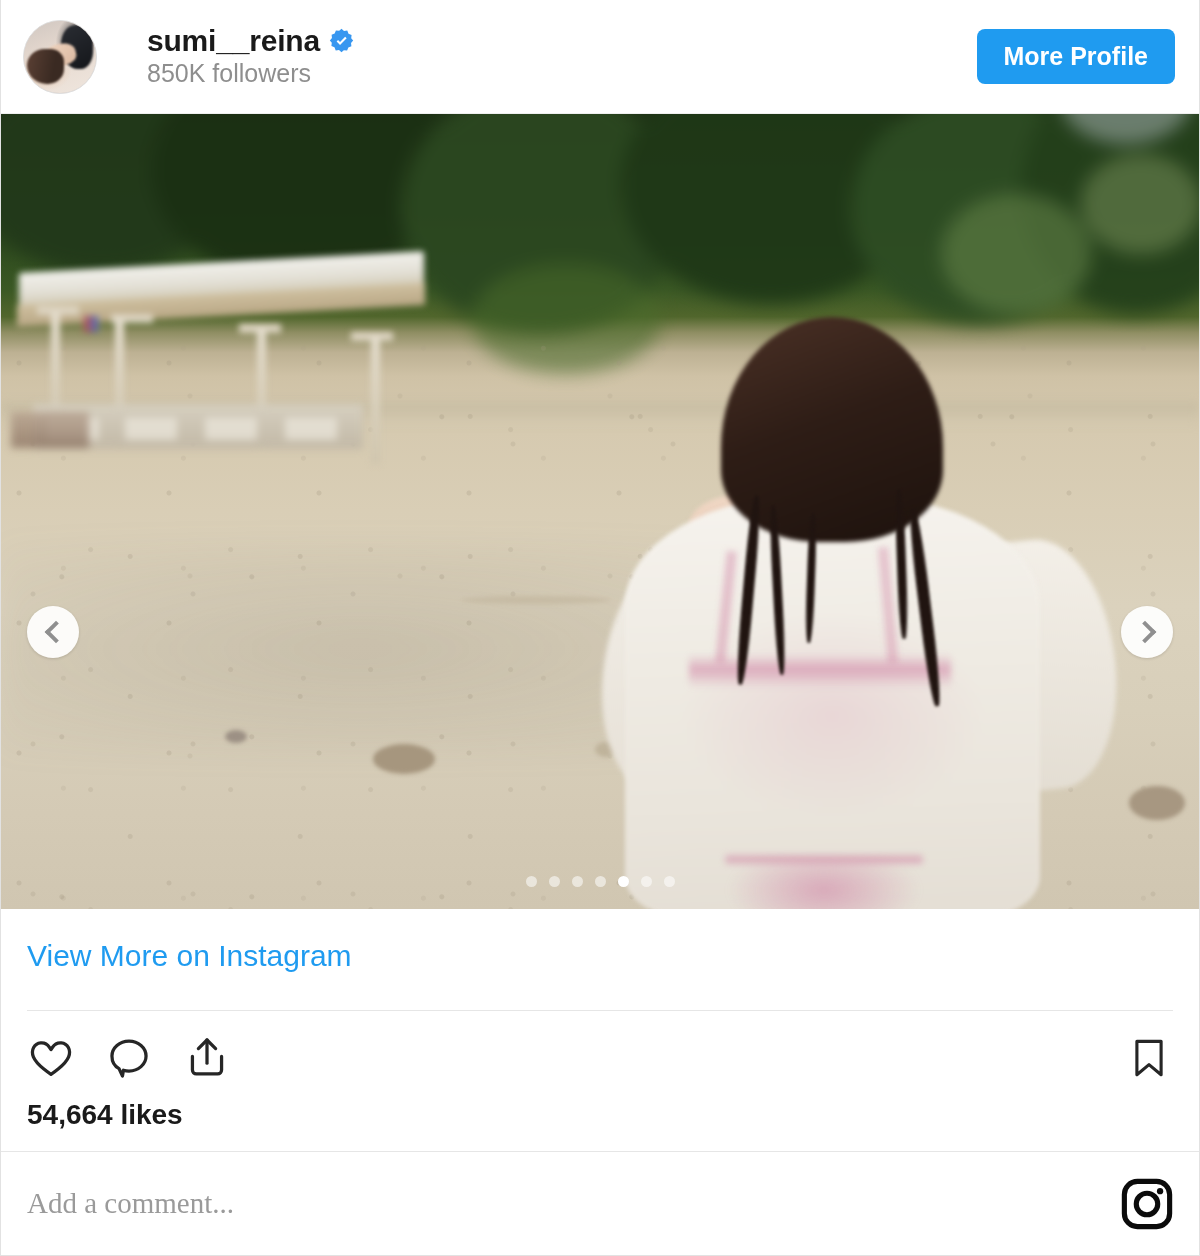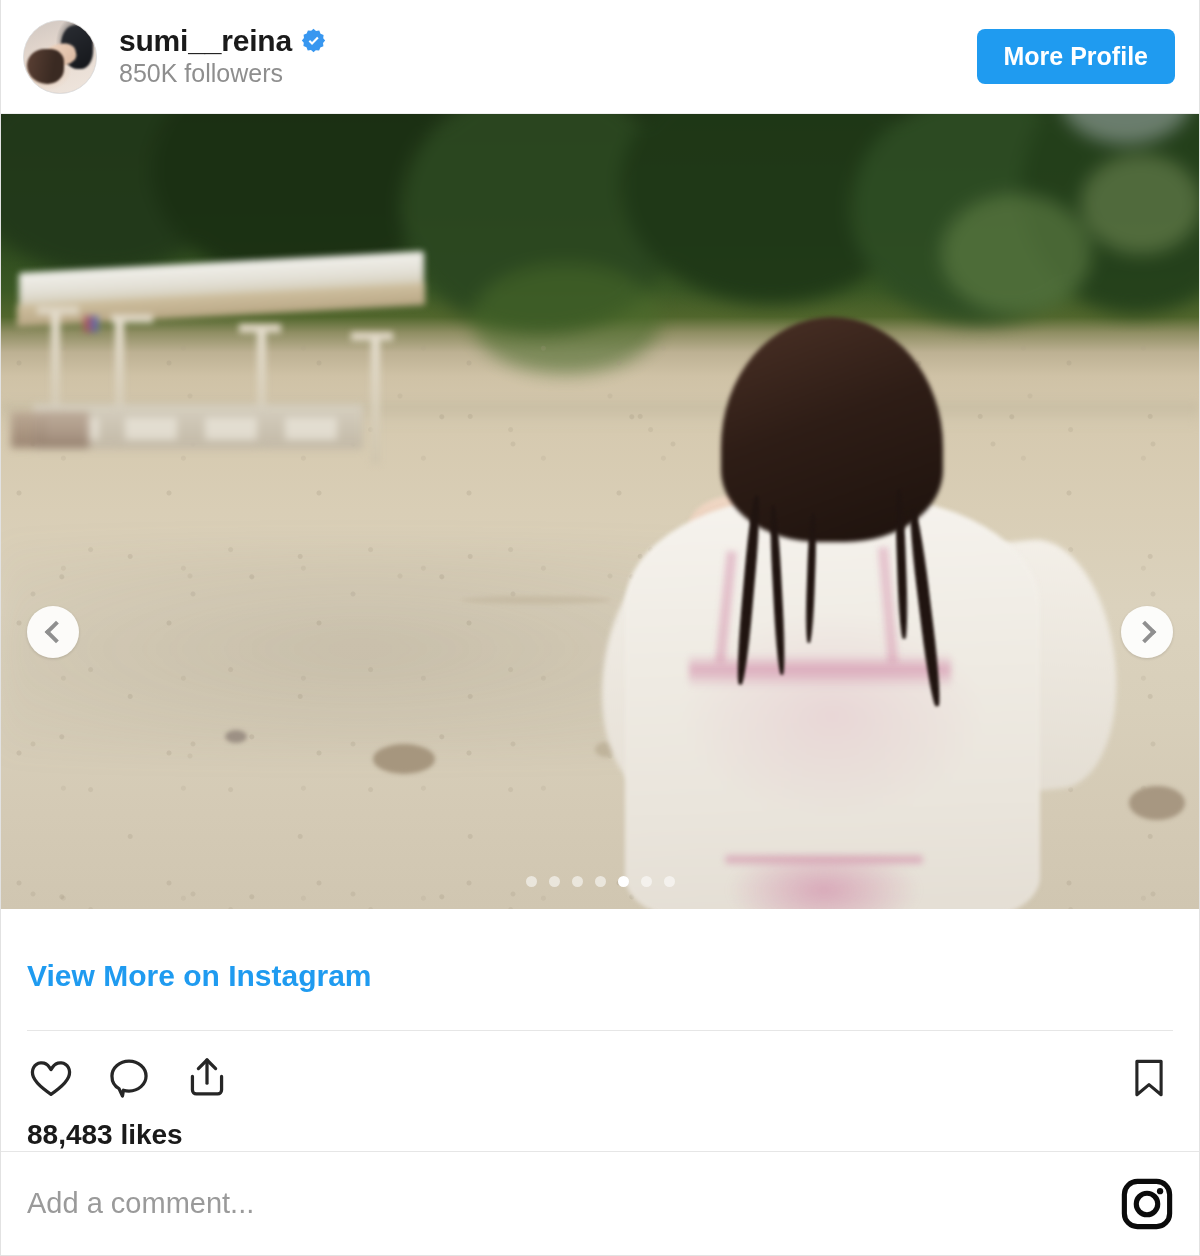--- a/index.html
+++ b/index.html
@@ -25,20 +25,21 @@
 
   
   .ig-header {
     height: 114px;
     flex: 0 0 114px;
     display: flex;
     align-items: center;
     padding: 0 24px 0 22px;
     background: #fff;
     border-bottom: 1px solid #efefef;
+    gap: 28px;
   }
 
   .avatar {
     width: 74px;
     height: 74px;
     border-radius: 50%;
     flex: 0 0 74px;
     overflow: hidden;
     position: relative;
     border: 1px solid #dfdfdf;
@@ -385,27 +386,26 @@
     display: flex;
     flex-direction: column;
     background: #fff;
   }
 
   .view-more-wrap {
     padding: 30px 26px 0 26px;
   }
   .view-more-link {
     font-size: 30px;
-    font-weight: 700;
+    font-weight: 400;
     color: #1f9bf0;
     text-decoration: none;
     line-height: 1.1;
     display: inline-block;
     cursor: pointer;
-    margin-top: 20px;
   }
 
   .divider {
     height: 1px;
     background: #e6e6e6;
     margin: 38px 26px 0 26px;
   }
 
   .actions {
     display: flex;
@@ -435,21 +435,21 @@
     border-top: 1px solid #e6e6e6;
     display: flex;
     align-items: center;
     padding: 0 24px 0 26px;
   }
   .comment-input {
     flex: 1 1 auto;
     border: none;
     outline: none;
     background: transparent;
-    font-family: Liberation Sans, sans-serif;
+    font-family: Liberation Serif, serif;
     font-size: 29px;
     color: #1a1a1a;
     padding: 0;
   }
   .comment-input::placeholder { color: #9a9a9a; }
   .ig-logo { width: 56px; height: 56px; flex: 0 0 56px; cursor: pointer; }
 </style>
 </head>
 <body>
 
@@ -599,21 +599,21 @@
 
       <div class="act-right">
         <div class="act-icon">
           <svg width="44" height="44" viewBox="0 0 24 24" fill="none" stroke="#262626" stroke-width="1.7">
             <path d="M5.4 2.9h13.2v18.2L12 15.6l-6.6 5.5z" stroke-linejoin="round"></path>
           </svg>
         </div>
       </div>
     </div>
 
-    <div class="likes">88,483 likes</div>
+    <div class="likes">54,664 likes</div>
 
     <div class="comment-bar">
       <input class="comment-input" type="text" placeholder="Add a comment..." style="">
       <svg class="ig-logo" viewBox="0 0 24 24">
         <rect x="2.3" y="2.3" width="19.4" height="19.4" rx="5.6" ry="5.6" fill="none" stroke="#0b0b0b" stroke-width="2.2"></rect>
         <circle cx="12" cy="12" r="4.6" fill="none" stroke="#0b0b0b" stroke-width="2.2"></circle>
         <circle cx="17.6" cy="6.5" r="1.35" fill="#0b0b0b"></circle>
       </svg>
     </div>
   </div>

